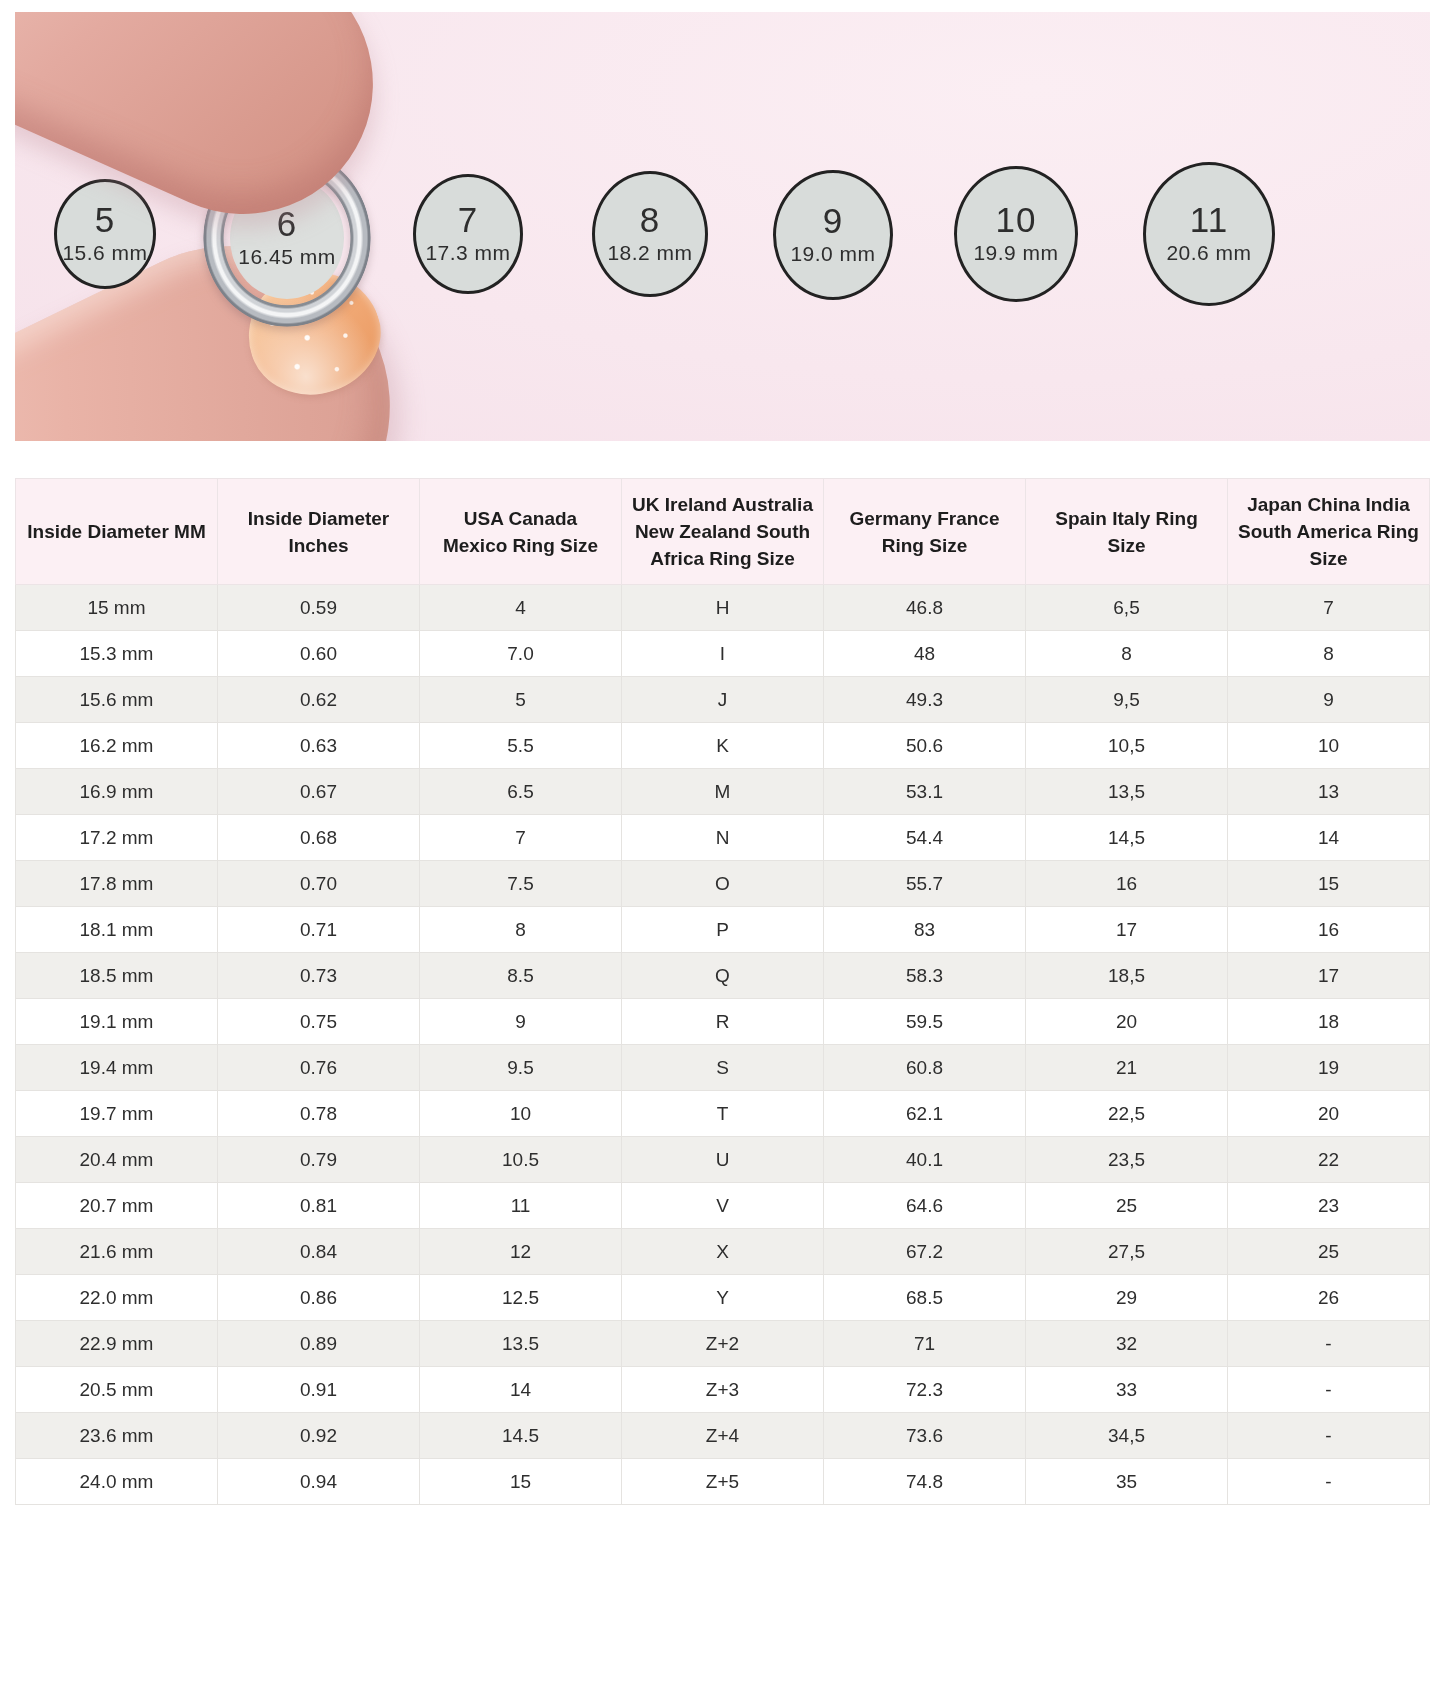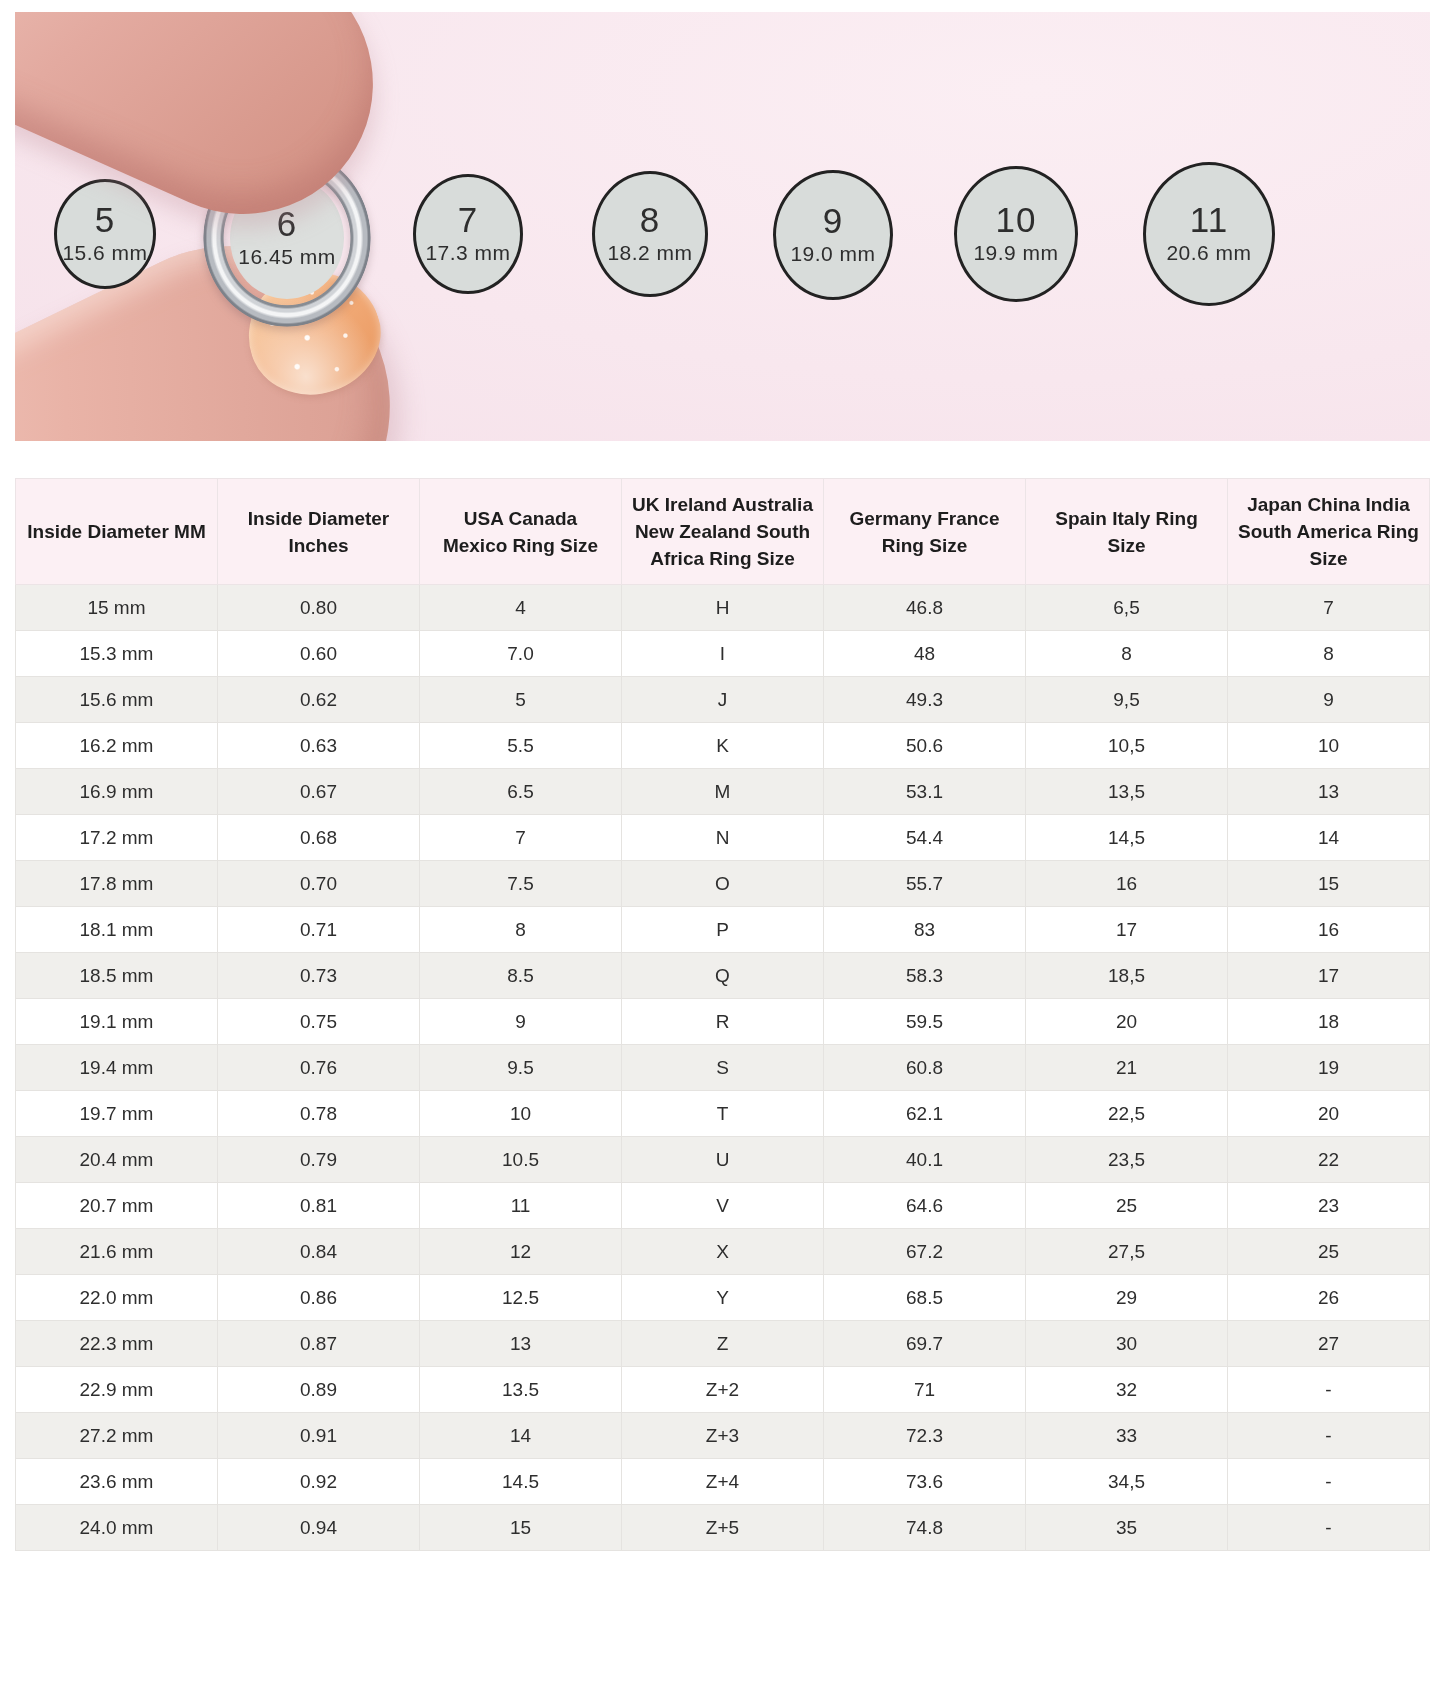--- a/index.html
+++ b/index.html
@@ -197,21 +197,21 @@
           <th>USA Canada Mexico Ring Size</th>
           <th>UK Ireland Australia New Zealand South Africa Ring Size</th>
           <th>Germany France Ring Size</th>
           <th>Spain Italy Ring Size</th>
           <th>Japan China India South America Ring Size</th>
         </tr>
       </thead>
     <tbody id="body-rows">
         <tr>
           <td>15 mm</td>
-          <td>0.80</td>
+          <td>0.59</td>
           <td>4</td>
           <td>H</td>
           <td>46.8</td>
           <td>6,5</td>
           <td>7</td>
         </tr>
         <tr>
           <td>15.3 mm</td>
           <td>0.60</td>
           <td>7.0</td>
@@ -340,39 +340,30 @@
         <tr>
           <td>22.0 mm</td>
           <td>0.86</td>
           <td>12.5</td>
           <td>Y</td>
           <td>68.5</td>
           <td>29</td>
           <td>26</td>
         </tr>
         <tr>
-          <td>22.3 mm</td>
-          <td>0.87</td>
-          <td>13</td>
-          <td>Z</td>
-          <td>69.7</td>
-          <td>30</td>
-          <td>27</td>
-        </tr>
-        <tr>
           <td>22.9 mm</td>
           <td>0.89</td>
           <td>13.5</td>
           <td>Z+2</td>
           <td>71</td>
           <td>32</td>
           <td>-</td>
         </tr>
         <tr>
-          <td>27.2 mm</td>
+          <td>20.5 mm</td>
           <td>0.91</td>
           <td>14</td>
           <td>Z+3</td>
           <td>72.3</td>
           <td>33</td>
           <td>-</td>
         </tr>
         <tr>
           <td>23.6 mm</td>
           <td>0.92</td>

